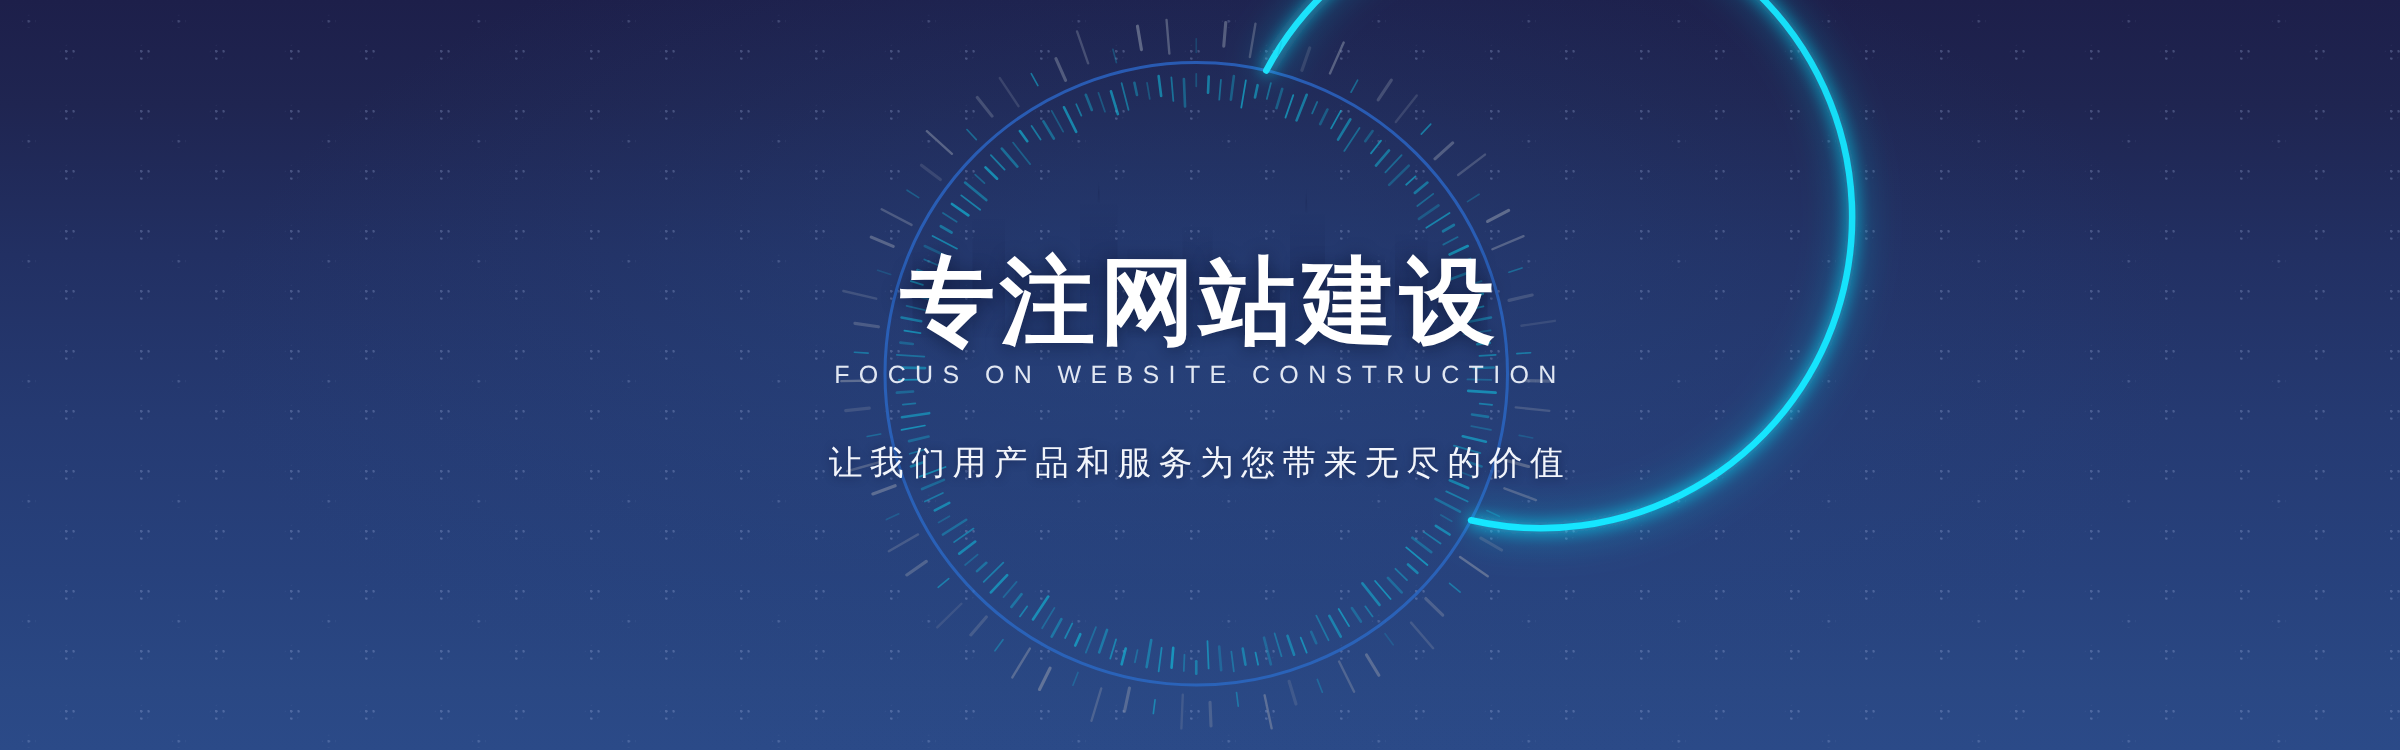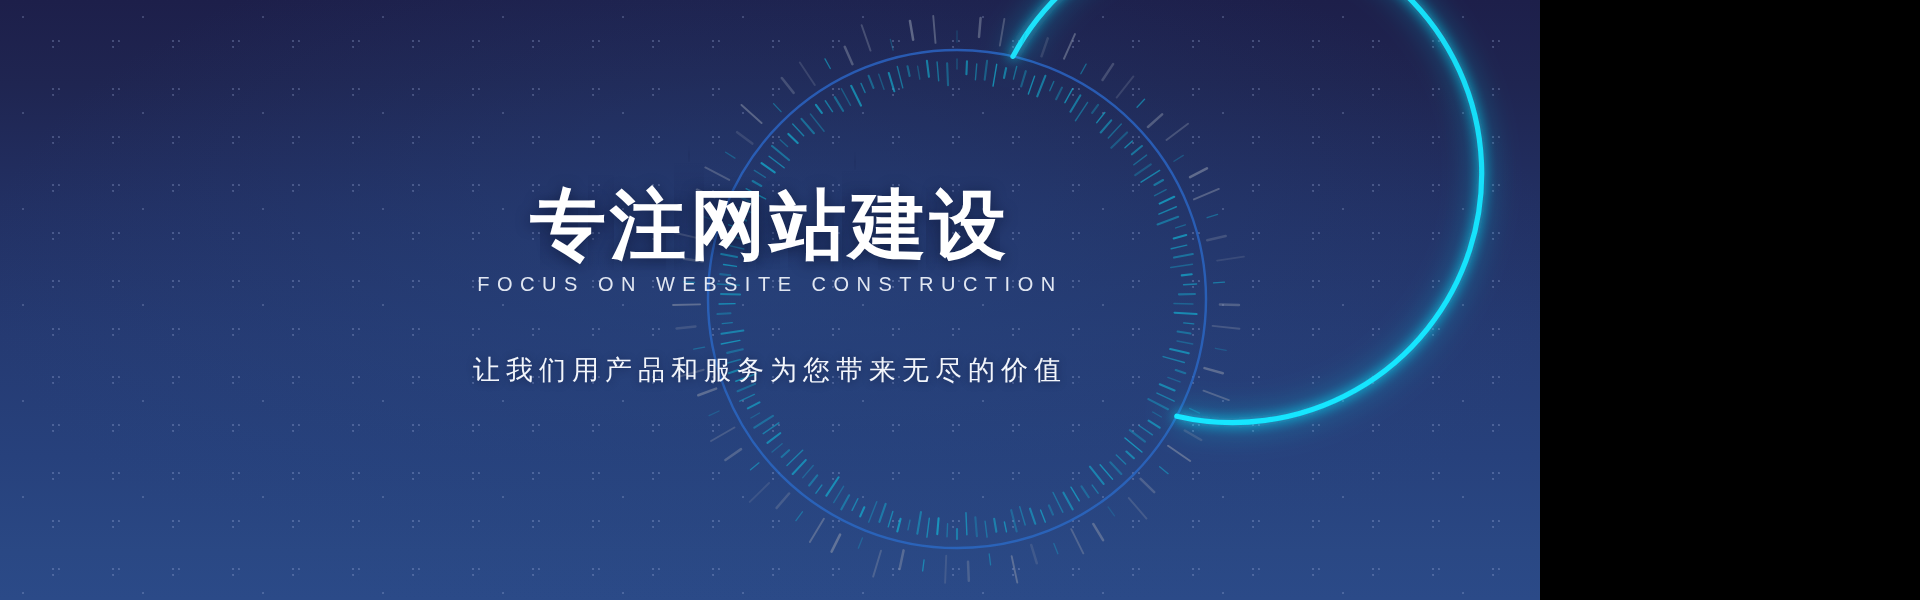--- a/index.html
+++ b/index.html
@@ -3,21 +3,21 @@
 <meta charset="utf-8">
 <title>Banner</title>
 <style>
   html, body {
     margin: 0;
     padding: 0;
     background: #000;
   }
   #banner {
     position: relative;
-    width: 1540px;
+    width: 1920px;
     height: 600px;
     overflow: hidden;
     font-family: "Liberation Sans", "DejaVu Sans", sans-serif;
     
     background:
       radial-gradient(ellipse 1100px 520px at 50% 46%, rgba(40,72,130,0.50) 0%, rgba(40,72,130,0.16) 45%, rgba(40,72,130,0) 72%),
       linear-gradient(180deg,
         #1d1f4a 0%,
         #1f2551 14%,
         #223063 34%,
@@ -130,21 +130,21 @@
     transform: translateY(-22px);
     white-space: nowrap;
     opacity: .96;
   }
   .tagline {
     font-family: "DejaVu Sans", "Liberation Sans", sans-serif;
     font-weight: 400;
     font-size: 27px;
     letter-spacing: 6px;
     color: #f2f5fb;
-    margin: 16px;
+    margin: 0;
     transform: translateY(18px);
     white-space: nowrap;
     text-shadow: 0 1px 8px rgba(8,14,40,0.45);
   }
 </style>
 </head>
 <body>
 
 <div id="banner">
 

